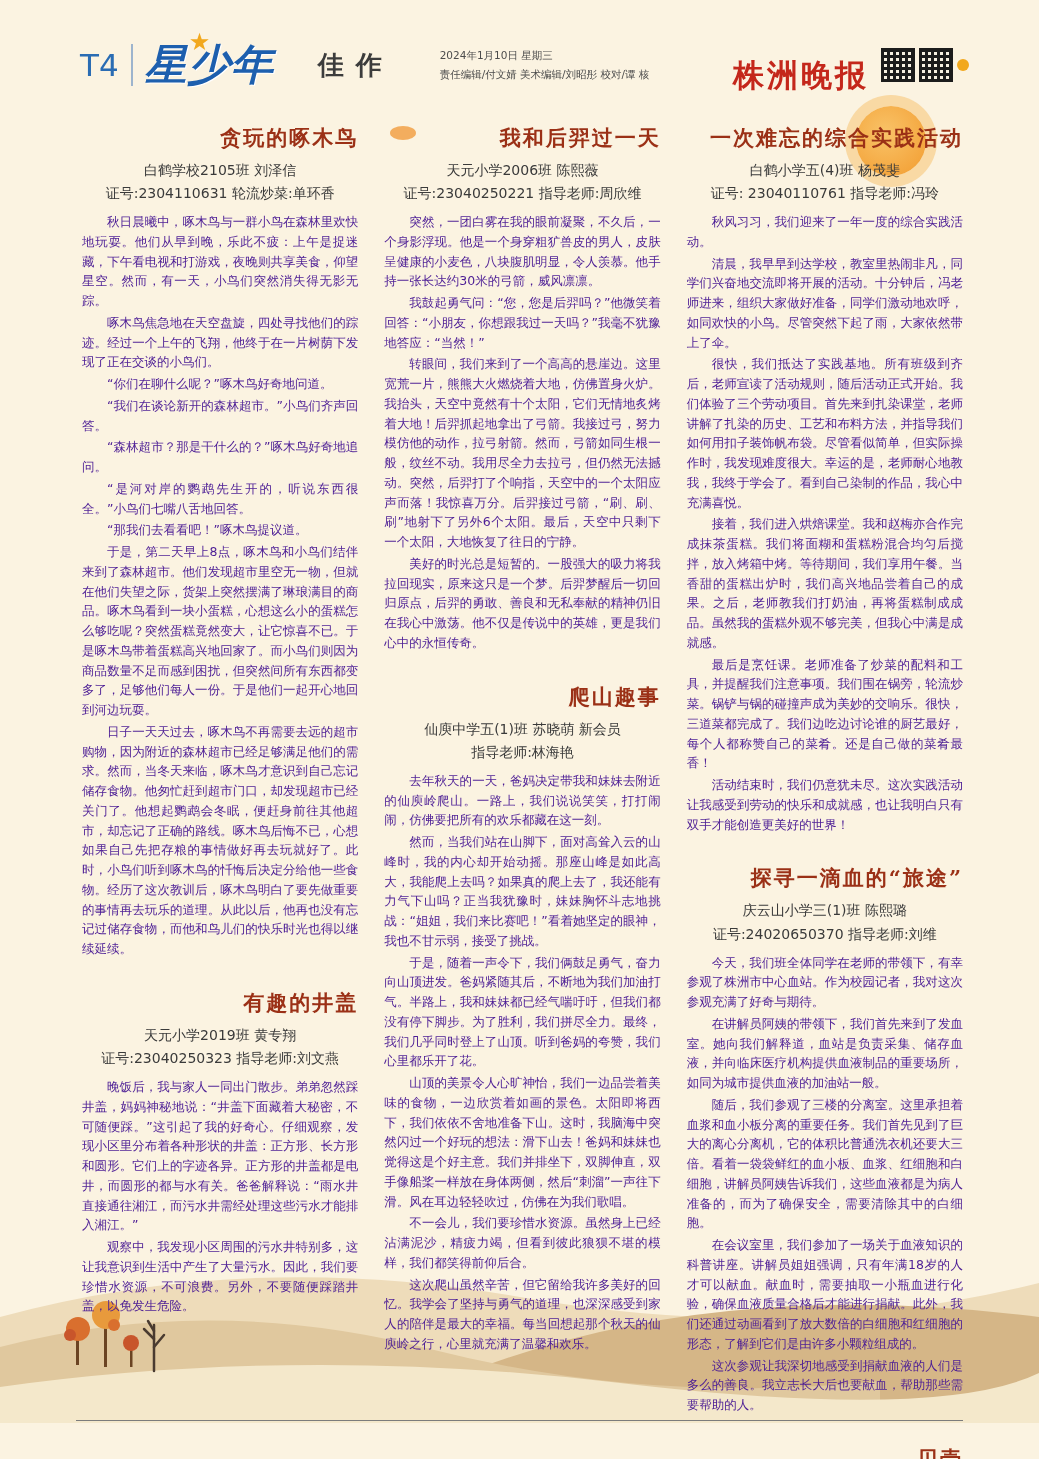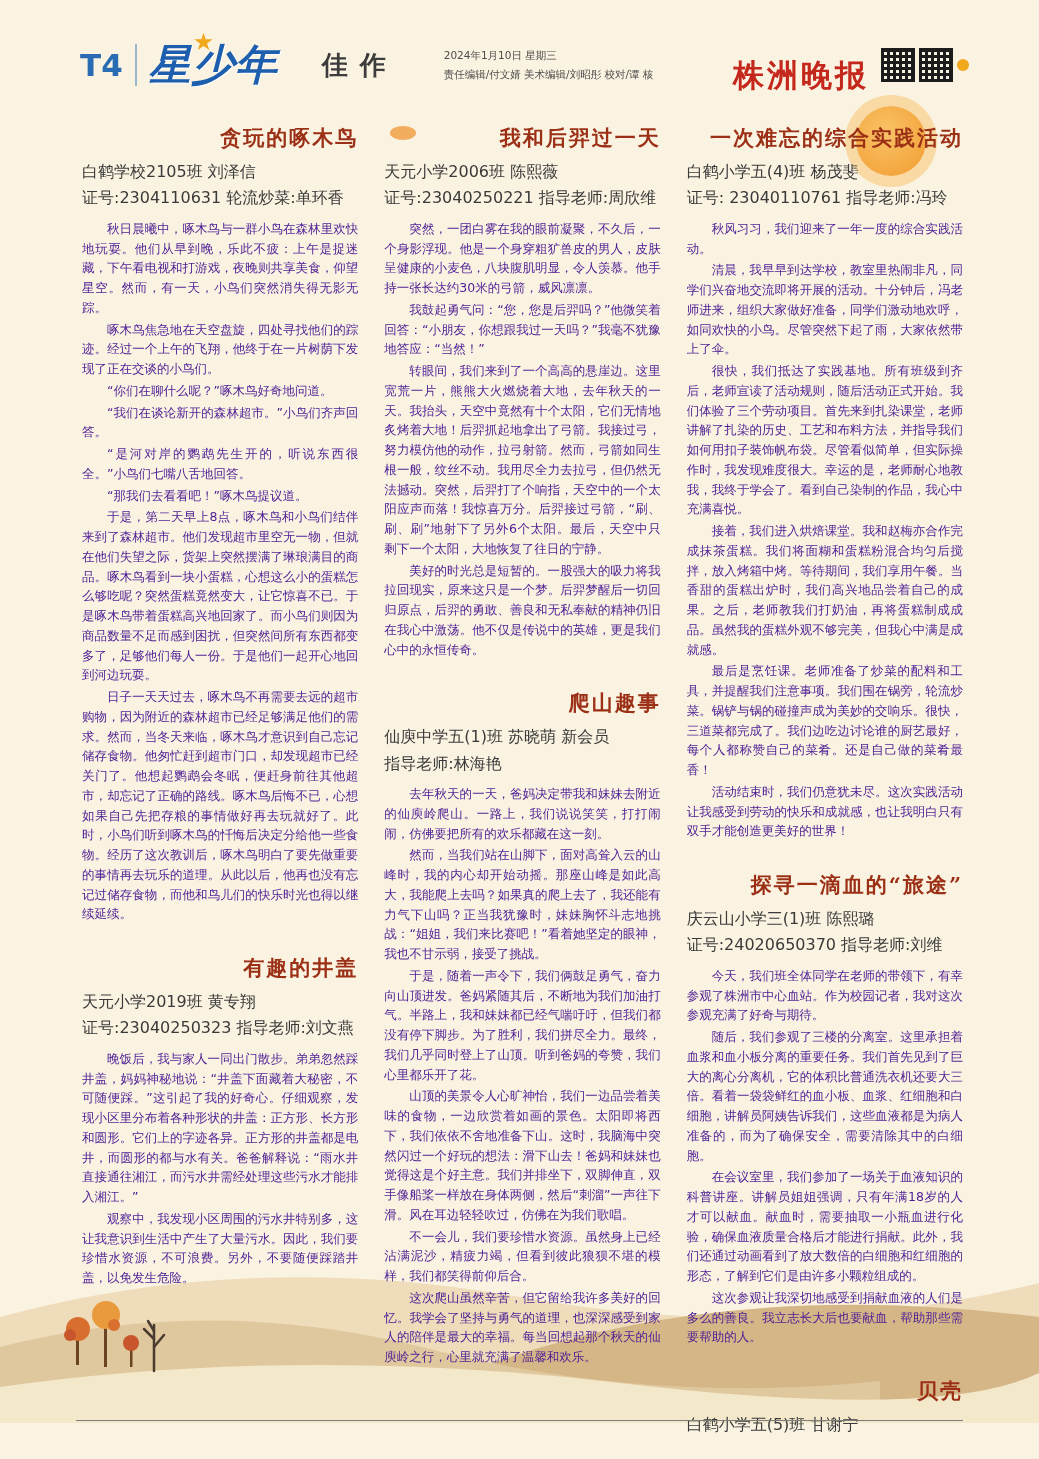--- a/index.html
+++ b/index.html
@@ -9,21 +9,21 @@
     background:#fbf3e1;
     font-family:"DejaVu Sans","Liberation Sans",sans-serif;
     color:#222; position:relative; overflow:hidden;
   }
 
   
   .header {
     display:flex; align-items:center;
     margin:34px 70px 0 80px; height:62px; position:relative; z-index:3;
   }
-  .page-no { font-size:31px; font-weight:bold; color:#2a6cb3; }
+  .page-no { font-size:31px; font-weight:normal; color:#2a6cb3; }
   .hdr-div { width:2px; height:42px; background:#9db4cd; margin:0 12px; }
   .masthead { position:relative; font-size:42px; font-weight:bold; font-style:italic;
     color:#1d5fae; letter-spacing:1px; text-shadow:1px 1px 0 #ffffff; line-height:1; }
   .masthead .star { position:absolute; top:-14px; left:44px; font-style:normal;
     color:#f2a81d; font-size:24px; text-shadow:none; }
   .section { font-size:26px; color:#3c3c3c; font-weight:bold; letter-spacing:12px;
     margin-left:44px; font-family:"DejaVu Serif","Liberation Serif",serif;text-align:center; }
   .dateline { margin-left:46px; font-size:10.5px; color:#4c4c4c; line-height:1.8; }
   .paper-name { margin-left:auto; font-size:31px; font-weight:bold; color:#c4271b;
     font-family:"DejaVu Serif","Liberation Serif",serif; letter-spacing:3px;margin-top:22px; }
@@ -57,21 +57,21 @@
   .a-title {
     margin:4px 0 7px; text-align:right;
     font-family:"DejaVu Serif","Liberation Serif",serif;
     font-size:21px; font-weight:bold; color:#9b3016; letter-spacing:2px;
     position:relative;
   }
   .a-title.smudge::before {
     content:""; position:absolute; left:6px; top:2px; width:26px; height:14px;
     border-radius:50%; background:rgba(240,150,50,.75); z-index:-1;
   }
-  .byline { text-align:left; font-size:16px; color:#3a3a3a; line-height:1.65; }
+  .byline { text-align:center; font-size:14px; color:#3a3a3a; line-height:1.65; }
   .a-body { margin-top:7px; }
   .a-body .para {
     margin:0 0 2px; font-size:12.5px; line-height:1.58; color:#4c1d95;
     text-align:justify; text-indent:2em;
   }
 </style>
 </head>
 <body>
 
 <div class="header">
@@ -101,20 +101,21 @@
   <div class="col">
     <article class="article">
       <h2 class="a-title">贪玩的啄木鸟</h2>
       <div class="byline">白鹤学校2105班 刘泽信</div>
       <div class="byline">证号:2304110631 轮流炒菜:单环香</div>
       <div class="a-body">
           <p class="para">秋日晨曦中，啄木鸟与一群小鸟在森林里欢快地玩耍。他们从早到晚，乐此不疲：上午是捉迷藏，下午看电视和打游戏，夜晚则共享美食，仰望星空。然而，有一天，小鸟们突然消失得无影无踪。</p>
           <p class="para">啄木鸟焦急地在天空盘旋，四处寻找他们的踪迹。经过一个上午的飞翔，他终于在一片树荫下发现了正在交谈的小鸟们。</p>
           <p class="para">“你们在聊什么呢？”啄木鸟好奇地问道。</p>
           <p class="para">“我们在谈论新开的森林超市。”小鸟们齐声回答。</p>
+          <p class="para">“森林超市？那是干什么的？”啄木鸟好奇地追问。</p>
           <p class="para">“是河对岸的鹦鹉先生开的，听说东西很全。”小鸟们七嘴八舌地回答。</p>
           <p class="para">“那我们去看看吧！”啄木鸟提议道。</p>
           <p class="para">于是，第二天早上8点，啄木鸟和小鸟们结伴来到了森林超市。他们发现超市里空无一物，但就在他们失望之际，货架上突然摆满了琳琅满目的商品。啄木鸟看到一块小蛋糕，心想这么小的蛋糕怎么够吃呢？突然蛋糕竟然变大，让它惊喜不已。于是啄木鸟带着蛋糕高兴地回家了。而小鸟们则因为商品数量不足而感到困扰，但突然间所有东西都变多了，足够他们每人一份。于是他们一起开心地回到河边玩耍。</p>
           <p class="para">日子一天天过去，啄木鸟不再需要去远的超市购物，因为附近的森林超市已经足够满足他们的需求。然而，当冬天来临，啄木鸟才意识到自己忘记储存食物。他匆忙赶到超市门口，却发现超市已经关门了。他想起鹦鹉会冬眠，便赶身前往其他超市，却忘记了正确的路线。啄木鸟后悔不已，心想如果自己先把存粮的事情做好再去玩就好了。此时，小鸟们听到啄木鸟的忏悔后决定分给他一些食物。经历了这次教训后，啄木鸟明白了要先做重要的事情再去玩乐的道理。从此以后，他再也没有忘记过储存食物，而他和鸟儿们的快乐时光也得以继续延续。</p>
         </div>
     </article>
     <article class="article">
       <h2 class="a-title">有趣的井盖</h2>
       <div class="byline">天元小学2019班 黄专翔</div>
       <div class="byline">证号:23040250323 指导老师:刘文燕</div>
@@ -126,21 +127,21 @@
   </div>
 
   <div class="col">
     <article class="article">
       <h2 class="a-title smudge">我和后羿过一天</h2>
       <div class="byline">天元小学2006班 陈熙薇</div>
       <div class="byline">证号:23040250221 指导老师:周欣维</div>
       <div class="a-body">
           <p class="para">突然，一团白雾在我的眼前凝聚，不久后，一个身影浮现。他是一个身穿粗犷兽皮的男人，皮肤呈健康的小麦色，八块腹肌明显，令人羡慕。他手持一张长达约30米的弓箭，威风凛凛。</p>
           <p class="para">我鼓起勇气问：“您，您是后羿吗？”他微笑着回答：“小朋友，你想跟我过一天吗？”我毫不犹豫地答应：“当然！”</p>
-          <p class="para">转眼间，我们来到了一个高高的悬崖边。这里宽荒一片，熊熊大火燃烧着大地，去年秋天的一天。我抬头，天空中竟然有十个太阳，它们无情地炙烤着大地！后羿抓起地拿出了弓箭。我接过弓，努力模仿他的动作，拉弓射箭。然而，弓箭如同生根一般，纹丝不动。我用尽全力去拉弓，但仍然无法撼动。突然，后羿打了个响指，天空中的一个太阳应声而落！我惊喜万分。后羿接过弓箭，“刷、刷、刷”地射下了另外6个太阳。最后，天空中只剩下一个太阳，大地恢复了往日的宁静。</p>
+          <p class="para">转眼间，我们来到了一个高高的悬崖边。这里宽荒一片，熊熊大火燃烧着大地，仿佛置身火炉。我抬头，天空中竟然有十个太阳，它们无情地炙烤着大地！后羿抓起地拿出了弓箭。我接过弓，努力模仿他的动作，拉弓射箭。然而，弓箭如同生根一般，纹丝不动。我用尽全力去拉弓，但仍然无法撼动。突然，后羿打了个响指，天空中的一个太阳应声而落！我惊喜万分。后羿接过弓箭，“刷、刷、刷”地射下了另外6个太阳。最后，天空中只剩下一个太阳，大地恢复了往日的宁静。</p>
           <p class="para">美好的时光总是短暂的。一股强大的吸力将我拉回现实，原来这只是一个梦。后羿梦醒后一切回归原点，后羿的勇敢、善良和无私奉献的精神仍旧在我心中激荡。他不仅是传说中的英雄，更是我们心中的永恒传奇。</p>
         </div>
     </article>
     <article class="article">
       <h2 class="a-title">爬山趣事</h2>
       <div class="byline">仙庾中学五(1)班 苏晓萌 新会员</div>
       <div class="byline">指导老师:林海艳</div>
       <div class="a-body">
           <p class="para">去年秋天的一天，爸妈决定带我和妹妹去附近的仙庾岭爬山。一路上，我们说说笑笑，打打闹闹，仿佛要把所有的欢乐都藏在这一刻。</p>
           <p class="para">然而，当我们站在山脚下，面对高耸入云的山峰时，我的内心却开始动摇。那座山峰是如此高大，我能爬上去吗？如果真的爬上去了，我还能有力气下山吗？正当我犹豫时，妹妹胸怀斗志地挑战：“姐姐，我们来比赛吧！”看着她坚定的眼神，我也不甘示弱，接受了挑战。</p>
@@ -165,20 +166,21 @@
           <p class="para">最后是烹饪课。老师准备了炒菜的配料和工具，并提醒我们注意事项。我们围在锅旁，轮流炒菜。锅铲与锅的碰撞声成为美妙的交响乐。很快，三道菜都完成了。我们边吃边讨论谁的厨艺最好，每个人都称赞自己的菜肴。还是自己做的菜肴最香！</p>
           <p class="para">活动结束时，我们仍意犹未尽。这次实践活动让我感受到劳动的快乐和成就感，也让我明白只有双手才能创造更美好的世界！</p>
         </div>
     </article>
     <article class="article">
       <h2 class="a-title">探寻一滴血的“旅途”</h2>
       <div class="byline">庆云山小学三(1)班 陈熙璐</div>
       <div class="byline">证号:24020650370 指导老师:刘维</div>
       <div class="a-body">
           <p class="para">今天，我们班全体同学在老师的带领下，有幸参观了株洲市中心血站。作为校园记者，我对这次参观充满了好奇与期待。</p>
+          <p class="para">在讲解员阿姨的带领下，我们首先来到了发血室。她向我们解释道，血站是负责采集、储存血液，并向临床医疗机构提供血液制品的重要场所，如同为城市提供血液的加油站一般。</p>
           <p class="para">随后，我们参观了三楼的分离室。这里承担着血浆和血小板分离的重要任务。我们首先见到了巨大的离心分离机，它的体积比普通洗衣机还要大三倍。看着一袋袋鲜红的血小板、血浆、红细胞和白细胞，讲解员阿姨告诉我们，这些血液都是为病人准备的，而为了确保安全，需要清除其中的白细胞。</p>
           <p class="para">在会议室里，我们参加了一场关于血液知识的科普讲座。讲解员姐姐强调，只有年满18岁的人才可以献血。献血时，需要抽取一小瓶血进行化验，确保血液质量合格后才能进行捐献。此外，我们还通过动画看到了放大数倍的白细胞和红细胞的形态，了解到它们是由许多小颗粒组成的。</p>
           <p class="para">这次参观让我深切地感受到捐献血液的人们是多么的善良。我立志长大后也要献血，帮助那些需要帮助的人。</p>
         </div>
     </article>
     <article class="article">
       <h2 class="a-title">贝壳</h2>
       <div class="byline">白鹤小学五(5)班 甘谢宁</div>
 
     </article>

